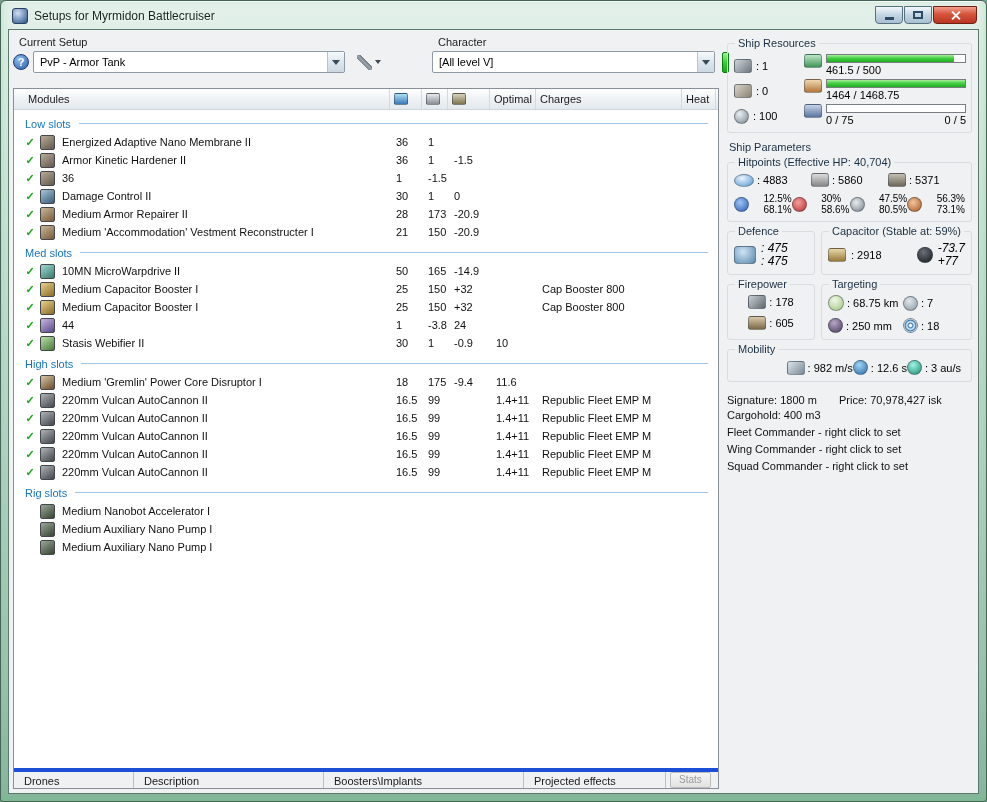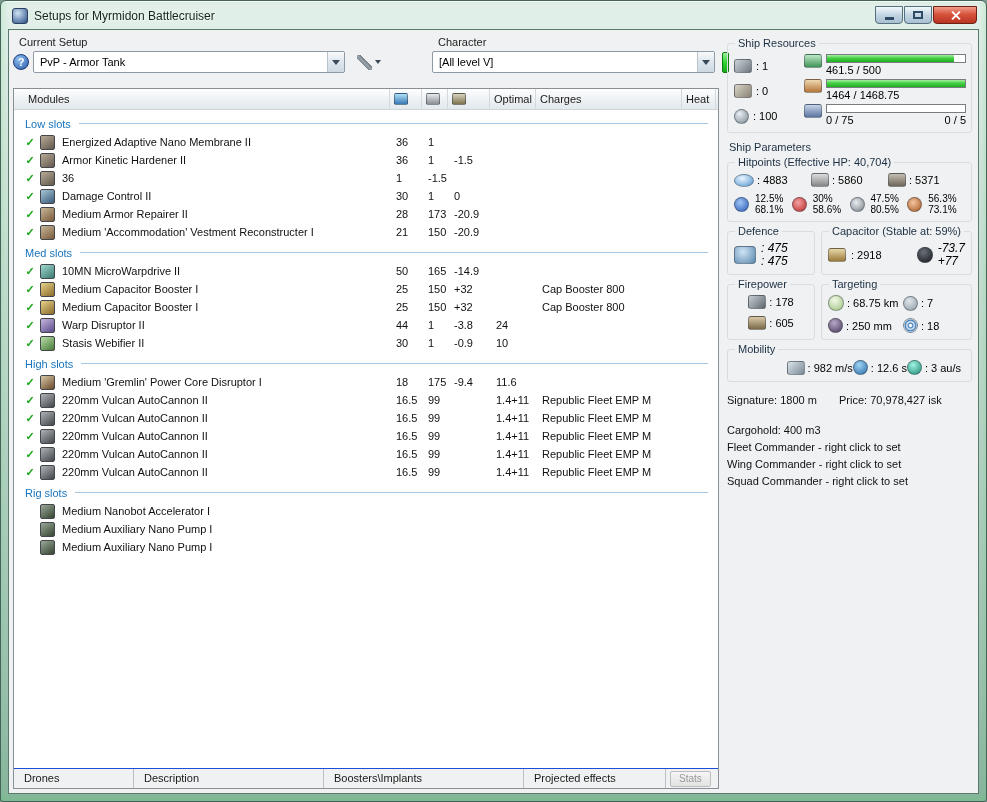--- a/index.html
+++ b/index.html
@@ -86,21 +86,21 @@
   [data-name="capacitor-booster-icon"] { background:linear-gradient(145deg,#e8d28a,#8a6a2a); }
   [data-name="warp-disruptor-icon"] { background:linear-gradient(145deg,#c8b8e0,#5a4a8a); }
   [data-name="stasis-webifier-icon"] { background:linear-gradient(145deg,#b8e0a8,#4a7a3a); }
   [data-name="autocannon-icon"] { background:linear-gradient(145deg,#b0b4b8,#43474c); }
   [data-name="energy-neutralizer-icon"] { background:linear-gradient(145deg,#d8c8a8,#6a4a2a); }
   [data-name="damage-control-icon"] { background:linear-gradient(145deg,#a8c8d8,#3a5a7a); }
   [data-name="armor-repairer-icon"] { background:linear-gradient(145deg,#c8b89a,#7a5a3a); }
   [data-name="rig-icon"] { background:linear-gradient(145deg,#9aa89a,#35452f); }
 
   
-  .tab-bar { height:20px; display:flex; align-items:stretch; background:#f0f1f2; border-top:1px solid #1d4ed8; flex:none; }
+  .tab-bar { height:20px; display:flex; align-items:stretch; background:#f0f1f2; border-top:4px solid #1d4ed8; flex:none; }
   .tab { font-size:11px; color:#1a1a1a; padding:3px 0 0 10px; border-right:1px solid #bcc0c4; white-space:nowrap; overflow:hidden; }
   .tab:nth-child(1){ width:120px; } .tab:nth-child(2){ width:190px; } .tab:nth-child(3){ width:200px; } .tab:nth-child(4){ width:142px; }
   .stats-btn { margin:1px 4px; padding:1px 8px 0; font-size:10px; color:#9a9a9a; background:linear-gradient(#f6f6f6,#e2e2e2);
     border:1px solid #bdbdbd; border-radius:2px; height:16px; align-self:center; }
 
   
   .group { position:relative; border:1px solid #d9dde0; border-radius:3px; margin-top:9px; padding:10px 6px 6px; background:transparent; }
   .group-label { position:absolute; top:-7px; left:7px; background:#f0f1f2; padding:0 3px; font-size:11px; color:#1b2f42; white-space:nowrap; }
   .params-label { display:block; font-size:11px; color:#1b2f42; margin:8px 0 0 2px; }
 
@@ -137,33 +137,33 @@
   .res-left { display:flex; align-items:center; gap:4px; font-size:11px; padding-top:2px; }
   .res-right { display:flex; align-items:flex-start; gap:4px; }
   .bar-wrap { display:flex; flex-direction:column; width:140px; }
   .bar { height:9px; width:140px; border:1px solid #787d82; background:#fff; }
   .bar-fill { height:100%; background:linear-gradient(#a8f0a0,#46cf46 45%,#1fae1f); }
   .bar-text { font-size:11px; margin-top:1px; display:flex; justify-content:space-between; }
 
   .hp-row { display:grid; grid-template-columns:1fr 1fr 1fr; margin-bottom:6px; }
   .stat-cell { display:flex; align-items:center; gap:3px; font-size:11px; white-space:nowrap; }
   .resist-row { display:grid; grid-template-columns:1fr 1fr 1fr 1fr; }
-  .resist-cell { display:flex; align-items:center; gap:6px; }
+  .resist-cell { display:flex; align-items:center; gap:6px;justify-content:space-between; }
   .resist-vals { display:flex; flex-direction:column; font-size:10px; line-height:11px; }
 
   .two-col { display:grid; grid-template-columns:88px 1fr; gap:6px; }
   .stack { display:flex; flex-direction:column; font-size:12px; line-height:13px;font-style:italic; }
   .cap-row { display:flex; align-items:center; gap:5px; font-size:11px; }
   .fp-col { display:flex; flex-direction:column; gap:7px;align-items:center; }
   .tgt-grid { display:grid; grid-template-columns:1fr 62px; row-gap:7px; }
   .mob-row { display:flex; justify-content:flex-end; padding:0 4px; }
 
   .info { margin-top:12px; font-size:11px; color:#111; }
   .info-line1 { display:grid; grid-template-columns:112px 1fr; margin-bottom:2px; }
-  .info p { margin-top:18px; }
+  .info p { margin-top:3px; }
   .info .cmd { margin-top:5px; }
 </style>
 </head>
 <body>
 
 <div class="window" data-name="app-window">
   <div class="titlebar" data-name="titlebar">
     <span class="app-icon" data-name="app-icon"></span>
     <span class="title-text" data-name="window-title">Setups for Myrmidon Battlecruiser</span>
     <span class="win-btns">
@@ -328,21 +328,20 @@
               <span class="c" data-name="module-cpu">25</span>
               <span class="c" data-name="module-pg">150</span>
               <span class="c" data-name="module-cap">+32</span>
               <span class="c" data-name="module-optimal"></span>
               <span class="c" data-name="module-charge">Cap Booster 800</span>
               <span class="c" data-name="module-heat"></span>
             </div>
             <div class="trow" data-name="module-row">
               <span class="c check" data-name="fitted-check-icon">✓</span>
               <span class="c"><i class="mod-icon" data-name="warp-disruptor-icon"></i></span>
-              <span class="c" data-name="module-name">Warp Disruptor II</span>
               <span class="c" data-name="module-cpu">44</span>
               <span class="c" data-name="module-pg">1</span>
               <span class="c" data-name="module-cap">-3.8</span>
               <span class="c" data-name="module-optimal">24</span>
               <span class="c" data-name="module-charge"></span>
               <span class="c" data-name="module-heat"></span>
             </div>
             <div class="trow" data-name="module-row">
               <span class="c check" data-name="fitted-check-icon">✓</span>
               <span class="c"><i class="mod-icon" data-name="stasis-webifier-icon"></i></span>

